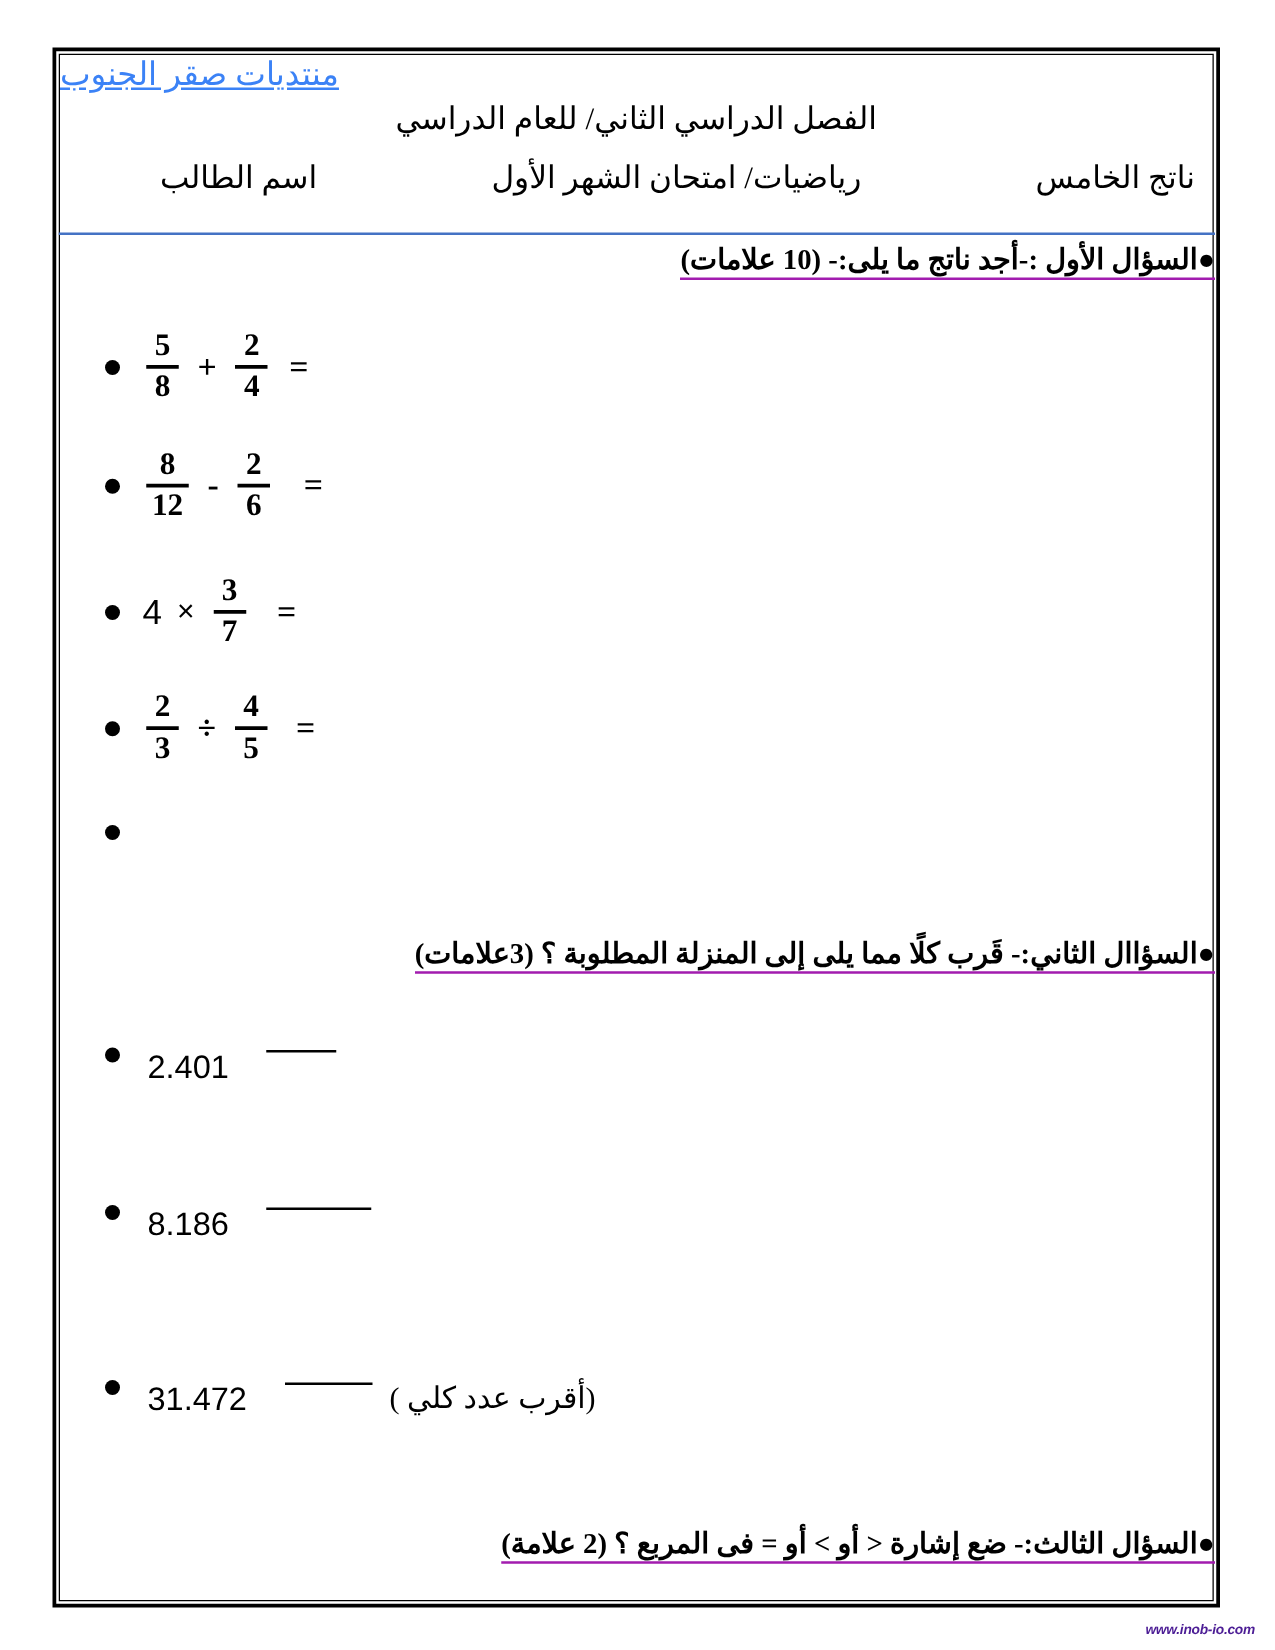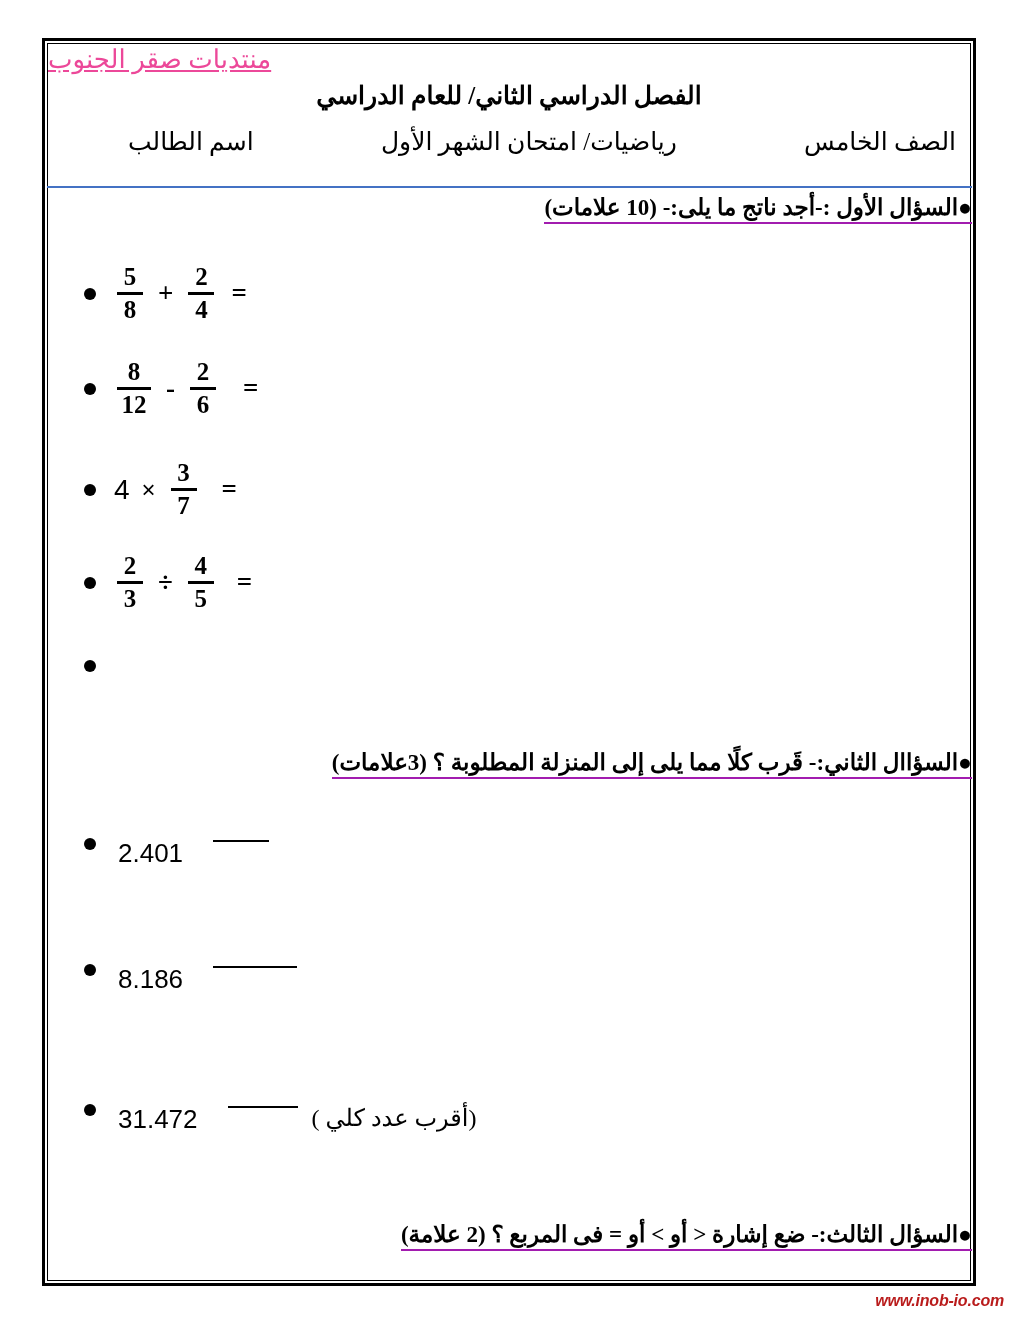--- a/index.html
+++ b/index.html
@@ -13,21 +13,21 @@
     font-family: "Liberation Serif", "DejaVu Serif", serif;
     position: relative;
     overflow: hidden;
   }
 
   
   .forum-link {
     position: absolute;
     top: 44px;
     left: 48px;
-    color: #ec4899;
+    color: #3b82f6;
     font-family: "Liberation Serif", "DejaVu Serif", serif;
     font-size: 26px;
     font-weight: 400;
     text-decoration: underline;
     direction: rtl;
     white-space: nowrap;
     z-index: 5;
   }
 
   
@@ -60,21 +60,20 @@
     direction: rtl;
     text-align: right;
   }
   .header-line1 {
     font-size: 25px;
     line-height: 1.25;
     text-align: center;
     padding-right: 0;
     margin-top: 36px;
     white-space: nowrap;
-    font-weight: bold;
   }
   .header-line2 {
     display: flex;
     flex-direction: row;
     justify-content: space-between;
     align-items: baseline;
     font-size: 25px;
     margin-top: 16px;
     padding: 0 14px 0 80px;
     white-space: nowrap;
@@ -208,40 +207,40 @@
     font-family: "Liberation Serif", "DejaVu Serif", serif;
     font-size: 24px;
   }
 
   
   .footer-url {
     position: absolute;
     right: 16px;
     bottom: 10px;
     font-family: "Liberation Sans", "DejaVu Sans", sans-serif;
-    font-size: 16px;
+    font-size: 11px;
     font-weight: bold;
     font-style: italic;
-    color: #b91c1c;
+    color: #4c1d95;
     letter-spacing: -0.2px;
   }
 </style>
 </head>
 <body>
 
 <div class="page-frame">
   <div class="page-frame-inner"></div>
 </div>
 
 <div class="forum-link">منتديات صقر الجنوب</div>
 
 <div class="header">
   <div class="header-line1">الفصل الدراسي الثاني/ للعام الدراسي</div>
   <div class="header-line2">
-    <span>الصف الخامس</span>
+    <span>ناتج الخامس</span>
     <span>رياضيات/ امتحان الشهر  الأول</span>
     <span>اسم الطالب</span>
   </div>
 </div>
 
 <div class="blue-rule"></div>
 
 <div class="q-heading" id="q1-heading">●السؤال الأول :-أجد ناتج ما يلى:- (10 علامات)</div>
 
 <div class="math-item" style="left:84px; top:264px;">

